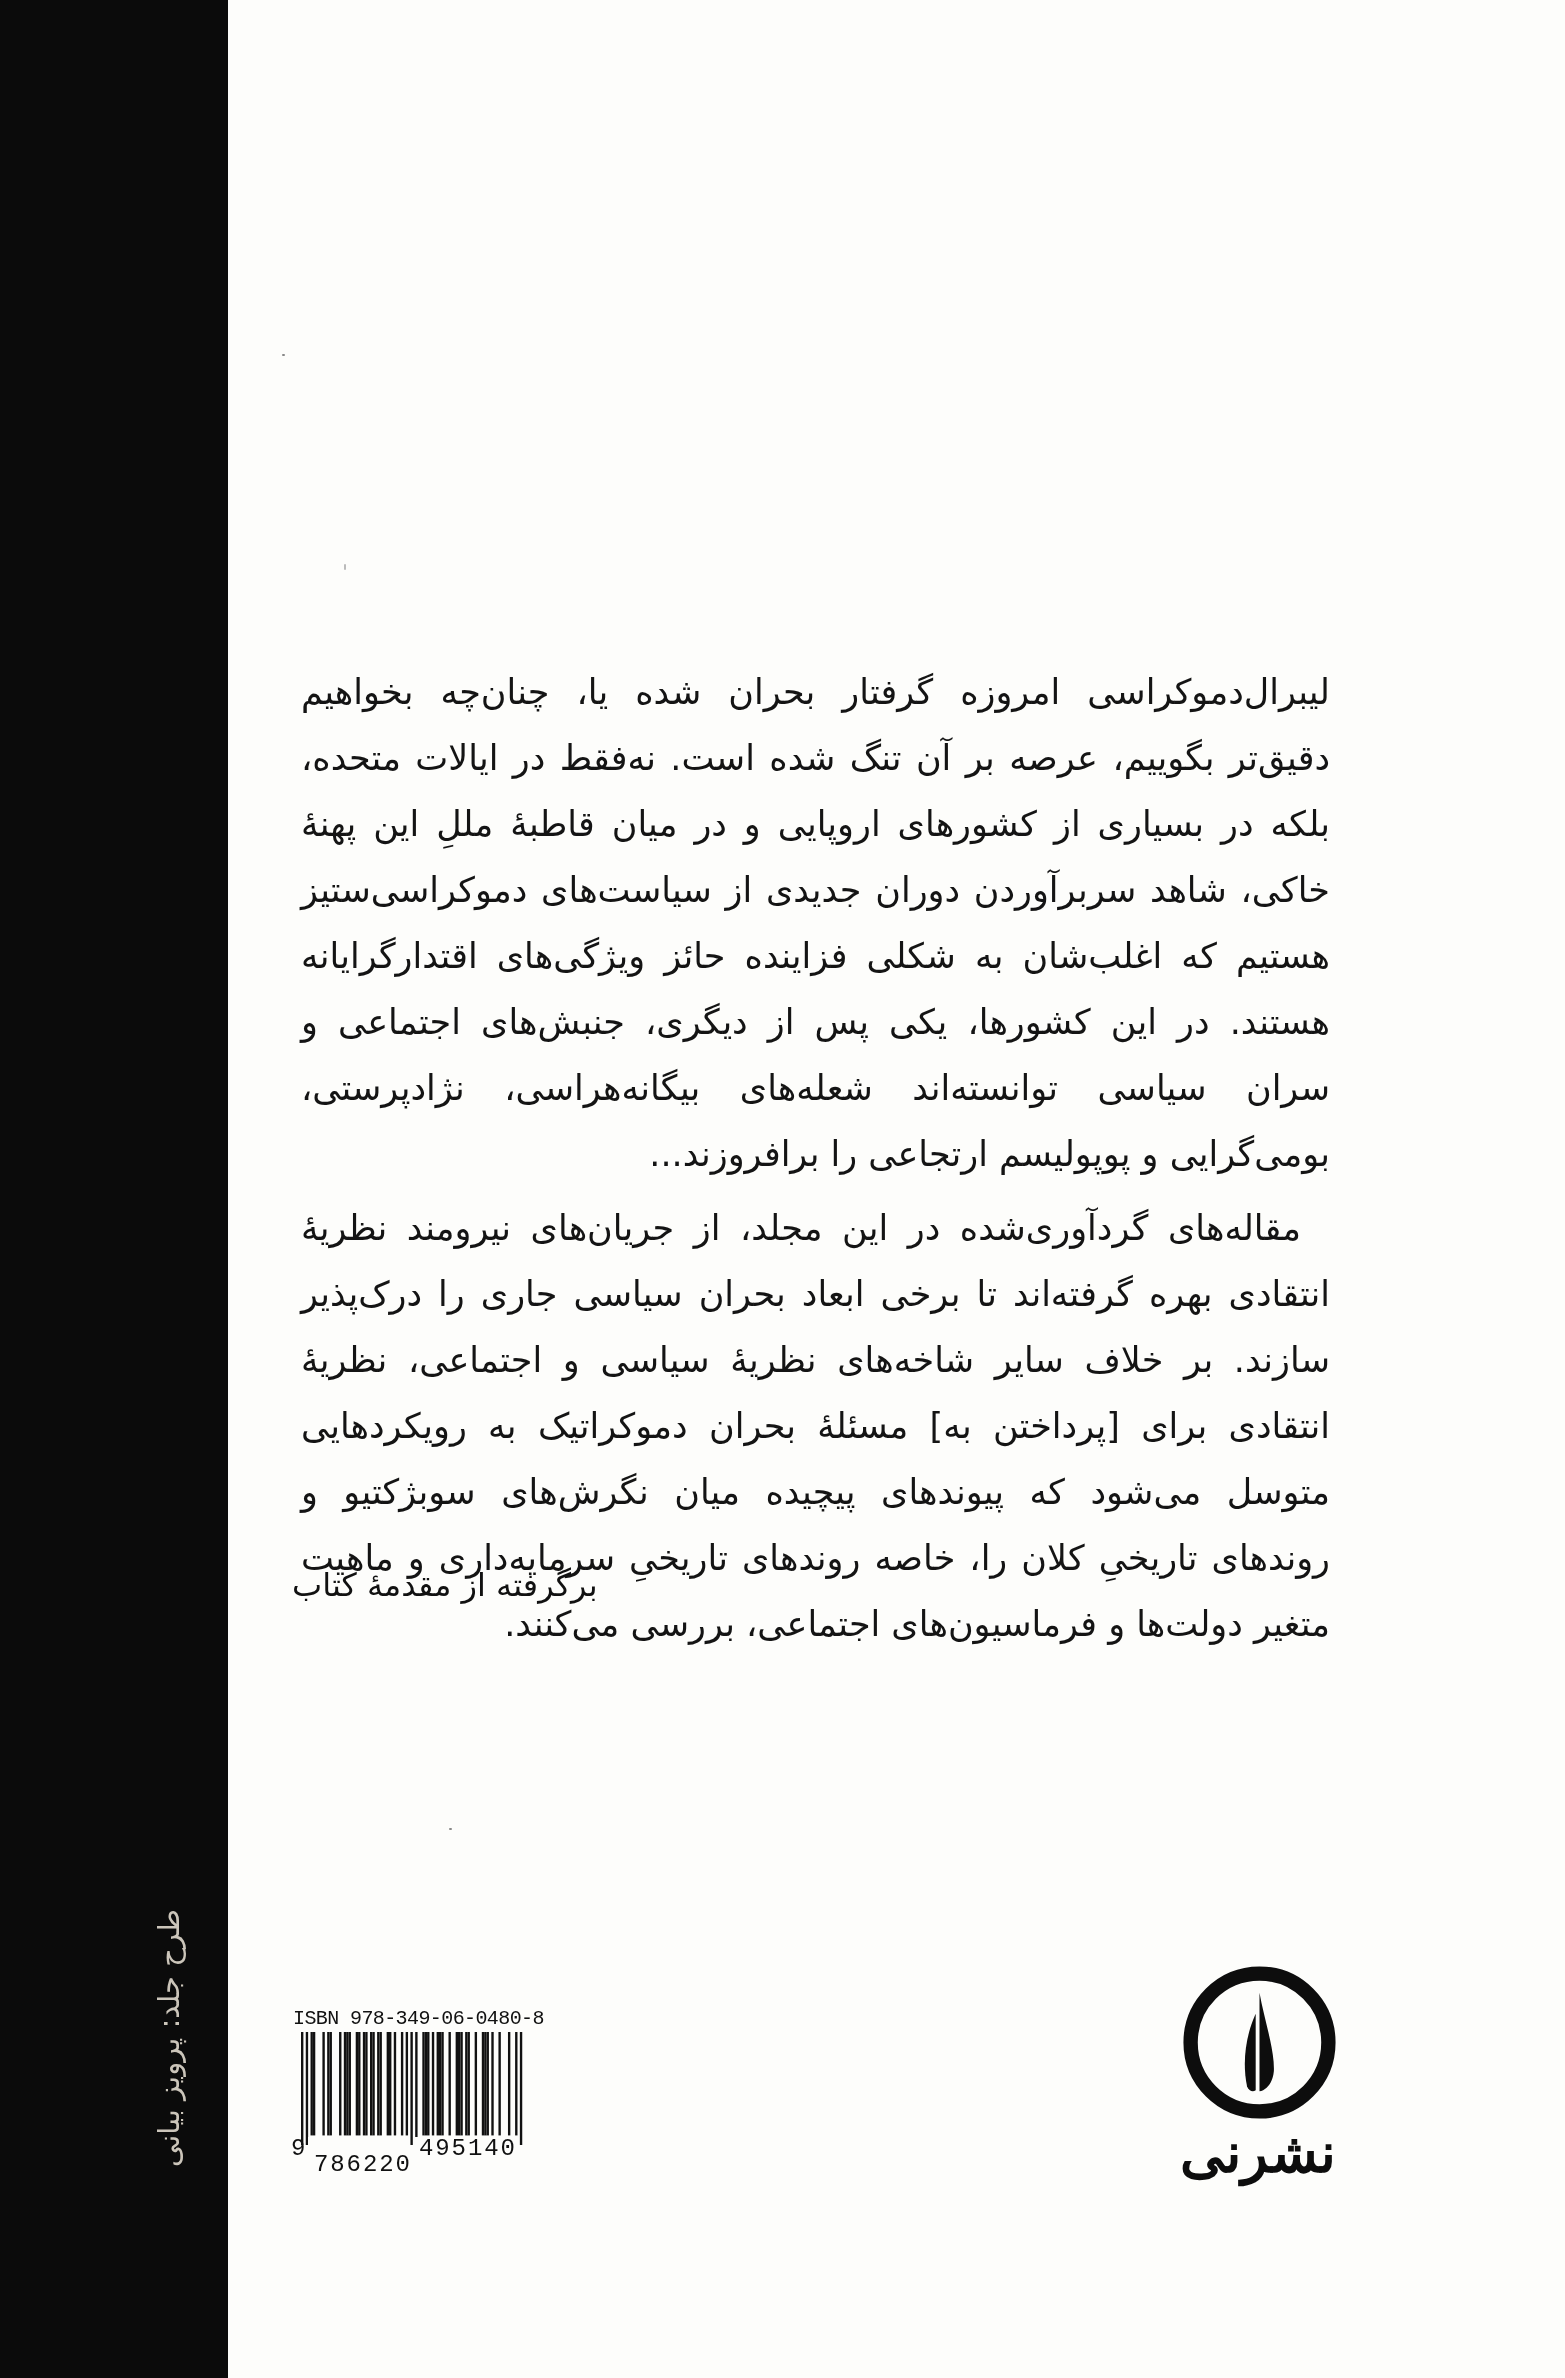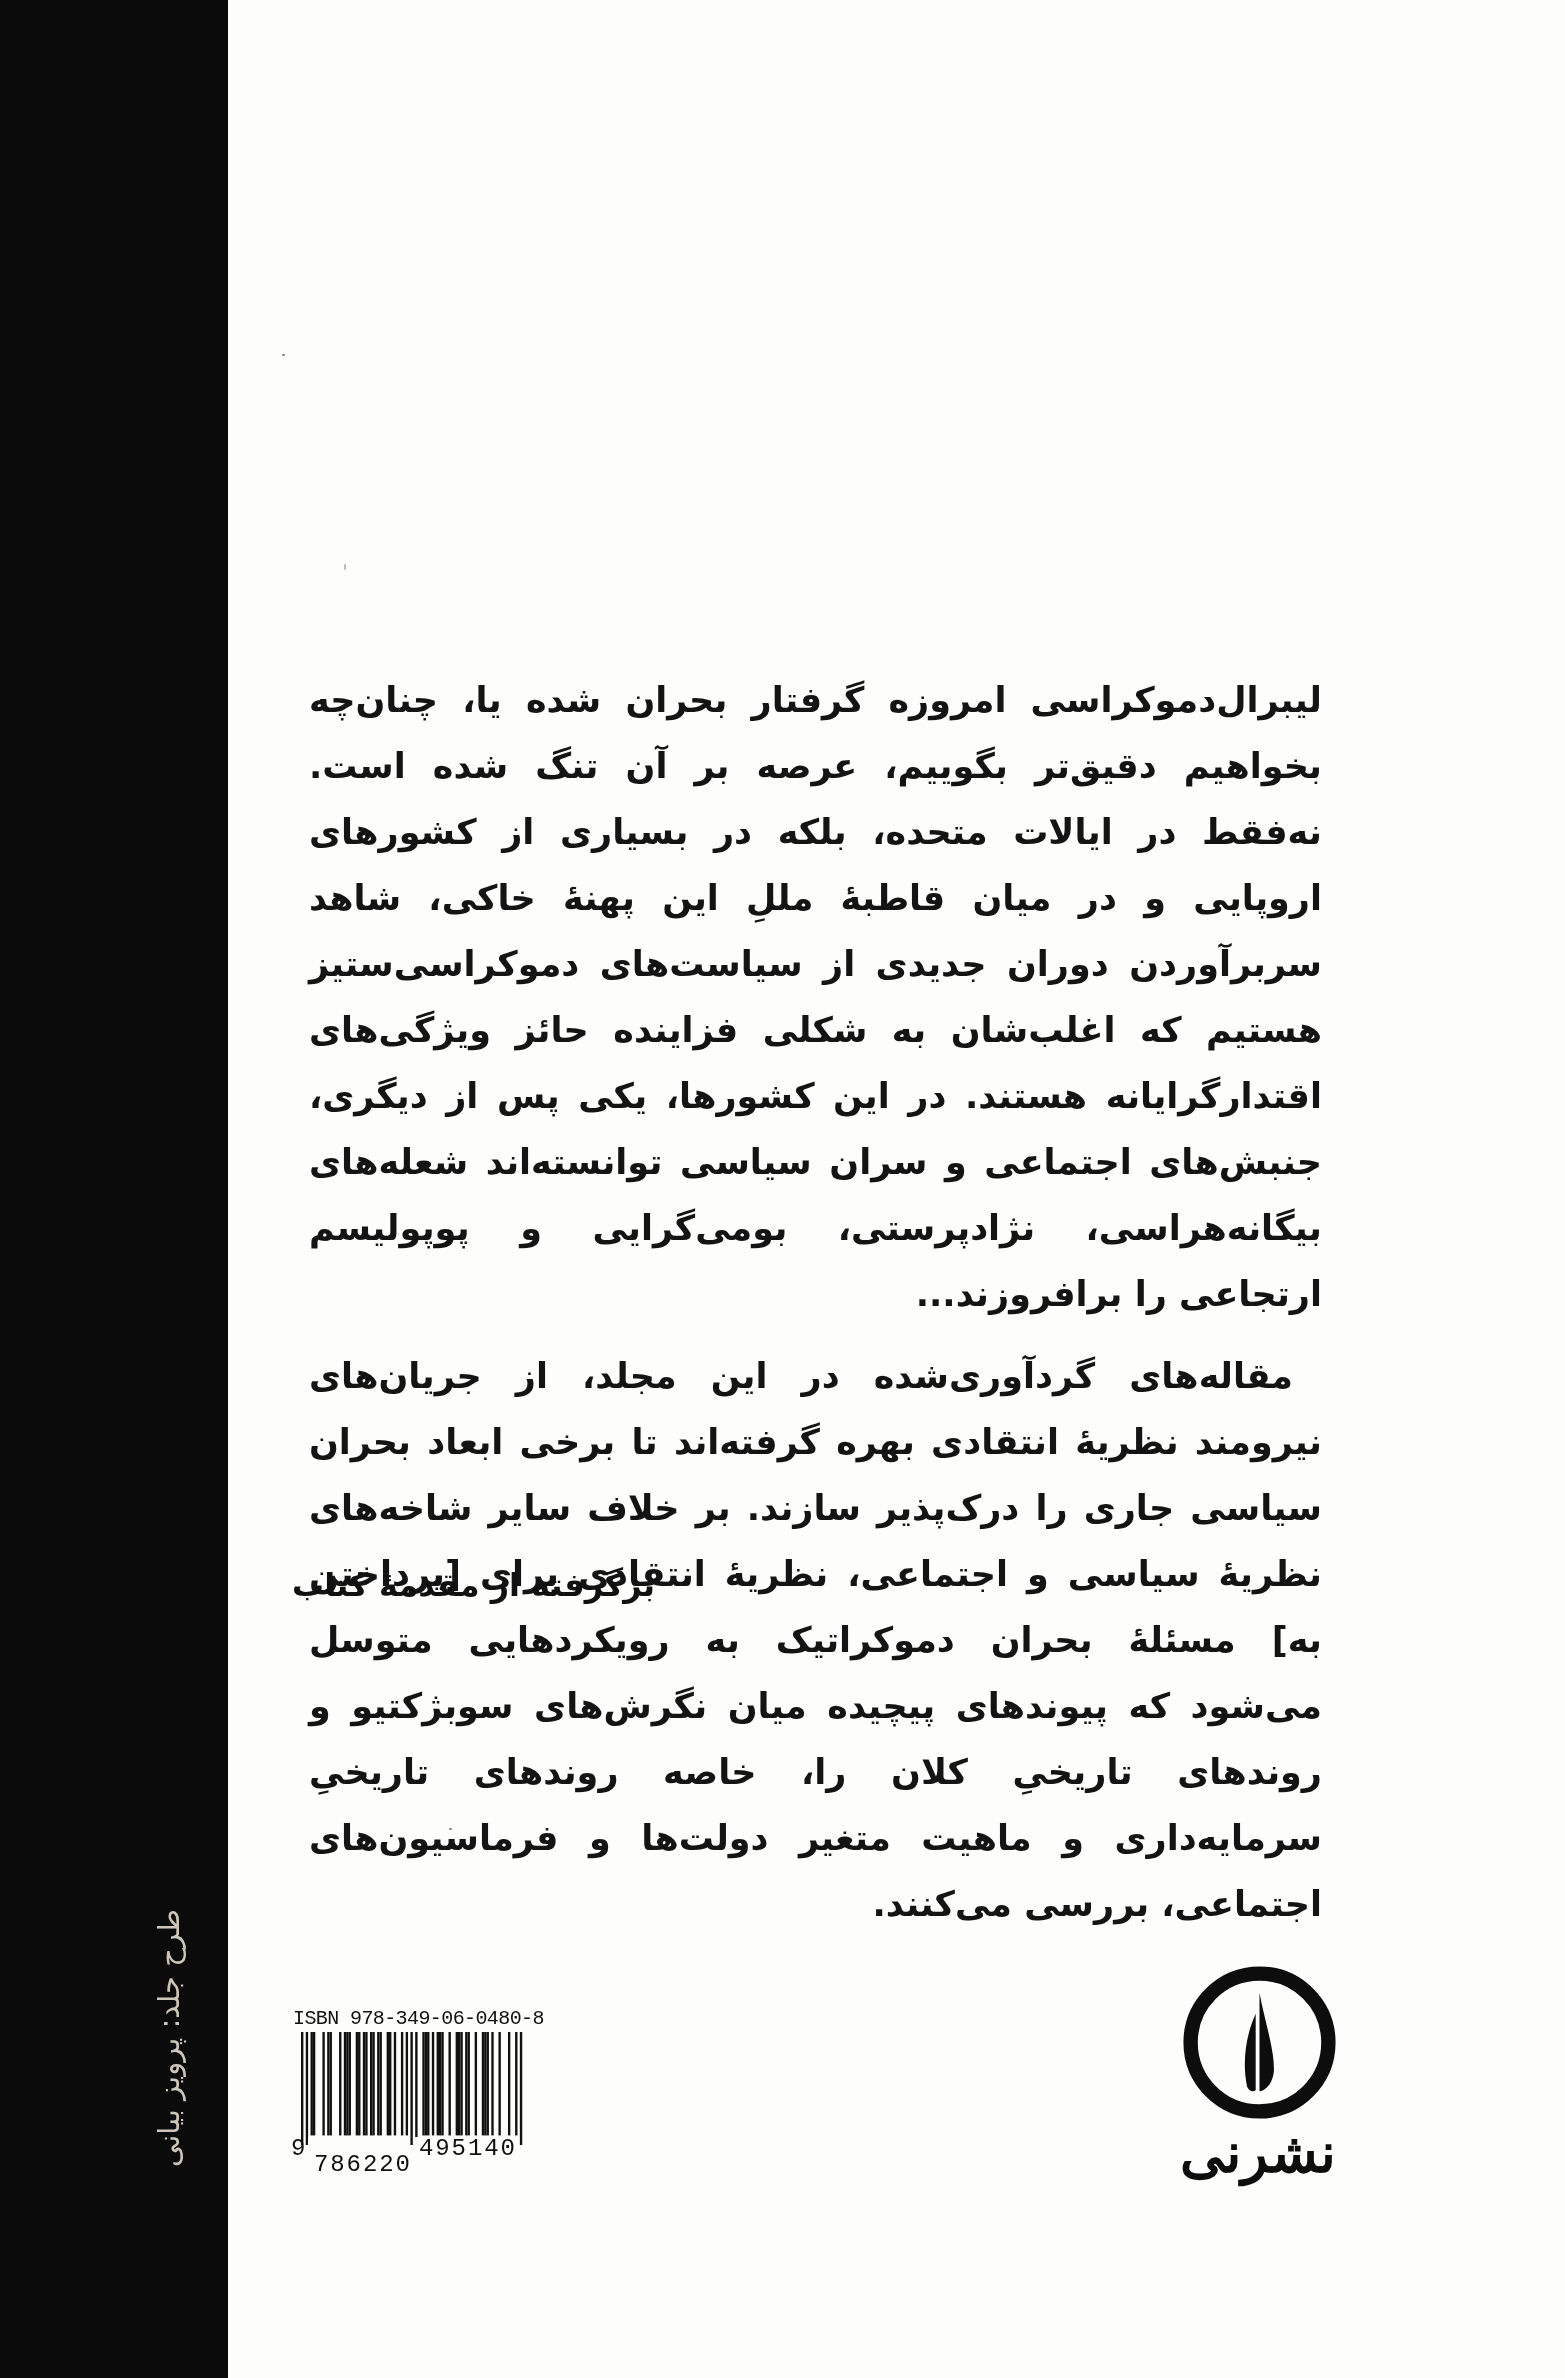--- a/index.html
+++ b/index.html
@@ -20,27 +20,27 @@
     direction: rtl;
     font-family: "DejaVu Sans", sans-serif;
     font-size: 29px; color: #cbc5ba; letter-spacing: 0.5px;
   }
   .blurb {
     position: absolute; left: 293px; top: 651px; width: 1045px;
     direction: rtl; text-align: justify; text-align-last: right;
     font-family: "DejaVu Sans", sans-serif;
     font-size: 35px; line-height: 66px; color: #141414;
   }
-  .blurb p { margin: 16px; font-weight: bold; }
+  .blurb p { margin: 8px; }
   .blurb p.indent { text-indent: 29px; }
   .source-note {
     position: absolute; left: 292px; top: 1566px;
     direction: rtl;
     font-family: "DejaVu Sans", sans-serif;
-    font-size: 32px; font-weight: bold; color: #111;
+    font-size: 32px; font-weight: normal; color: #111;
   }
   .barcode {
     position: absolute; left: 293px; top: 2007px; width: 245px; height: 158px;
   }
   .isbn-label {
     position: absolute; left: 0; top: 0; width: 245px;
     font-family: "Liberation Mono", monospace; font-size: 20px; letter-spacing: -0.6px;
     color: #111; white-space: nowrap; line-height: 23px;
   }
   .bars { position: absolute; left: 7.6px; top: 25px; width: 226px; height: 113px; }

